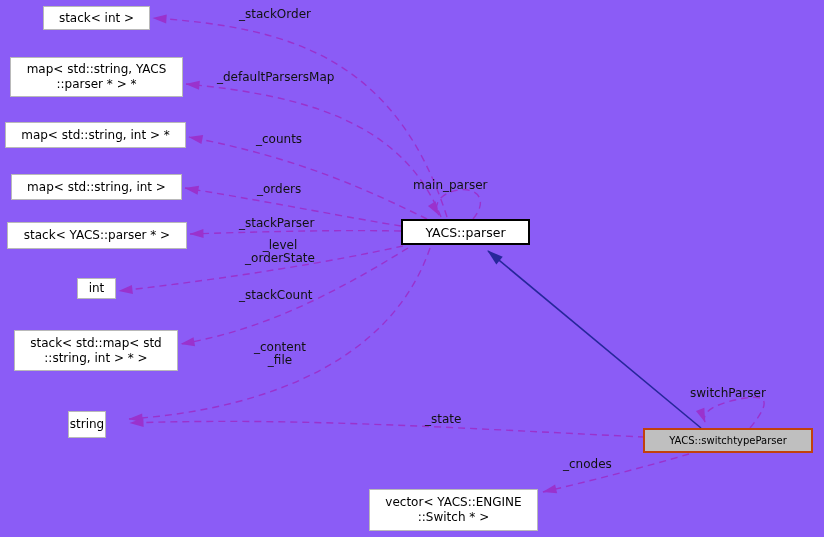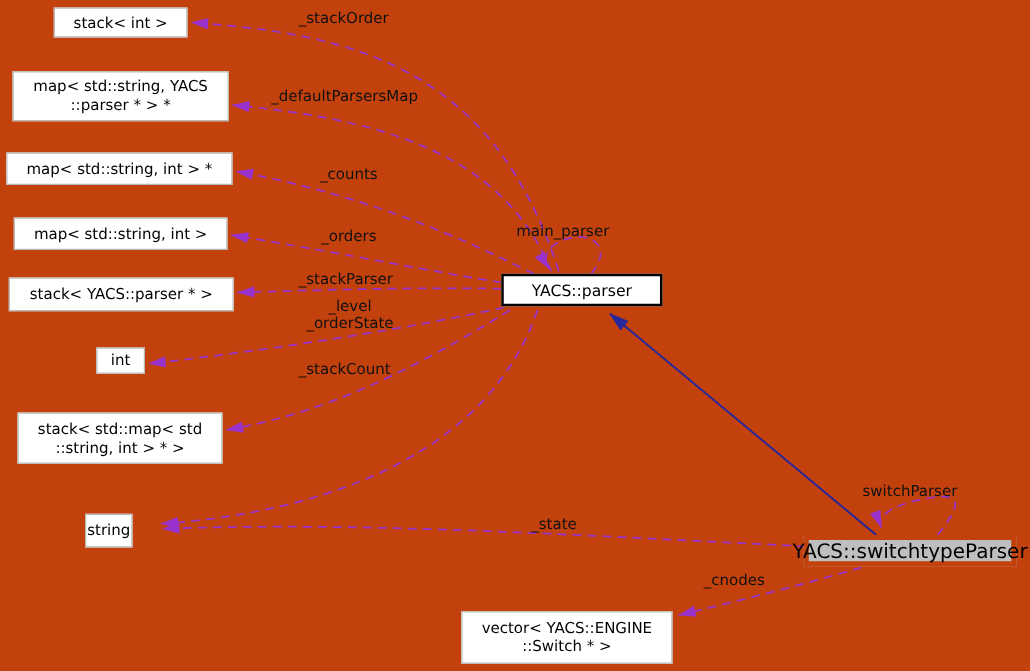--- a/index.html
+++ b/index.html
@@ -1,27 +1,27 @@
 <!DOCTYPE html>
 <html><head>
 <meta charset="utf-8">
 <style>
   html,body{margin:0;padding:0;background:#ffffff;}
   #stage{
-    position:relative;width:824px;height:537px;background:#c2410c;overflow:hidden;
+    position:relative;width:824px;height:537px;background:#8b5cf6;overflow:hidden;
     font-family:"DejaVu Sans","Liberation Sans",sans-serif;color:#000;
   }
   #edge-layer{position:absolute;left:0;top:0;width:824px;height:537px;}
   .node{
     position:absolute;display:flex;align-items:center;justify-content:center;
     background:#ffffff;border:1px solid #b9b9b9;box-sizing:border-box;
     font-size:12px;line-height:15px;text-align:center;white-space:pre-line;
   }
   .class-node{border:2px solid #000000;font-size:12.5px;}
-  .focus-node{border:4px solid #c2410c;background:#bfbfbf;font-size:16px;}
+  .focus-node{border:2px solid #c2410c;background:#bfbfbf;font-size:10px;}
   .edge-label{
     position:absolute;font-size:12px;line-height:13px;white-space:pre-line;color:#111;
   }
   .centered{text-align:center;}
 </style>
 </head>
 <body>
 
 <div id="stage">
 
@@ -86,20 +86,22 @@
 
   <div class="edge-label" style="left:257px;top:183px">_orders</div>
 
   <div class="edge-label" style="left:239px;top:217px">_stackParser</div>
 
   <div class="edge-label centered" style="left:234px;top:239px;width:92px">_level
 _orderState</div>
 
   <div class="edge-label" style="left:239px;top:289px">_stackCount</div>
 
+  <div class="edge-label centered" style="left:235px;top:341px;width:90px">_content
+_file</div>
 
   <div class="edge-label" style="left:413px;top:179px">main_parser</div>
 
   <div class="edge-label" style="left:425px;top:413px">_state</div>
 
   <div class="edge-label" style="left:690px;top:387px">switchParser</div>
 
   <div class="edge-label" style="left:563px;top:458px">_cnodes</div>
 
 </div>

